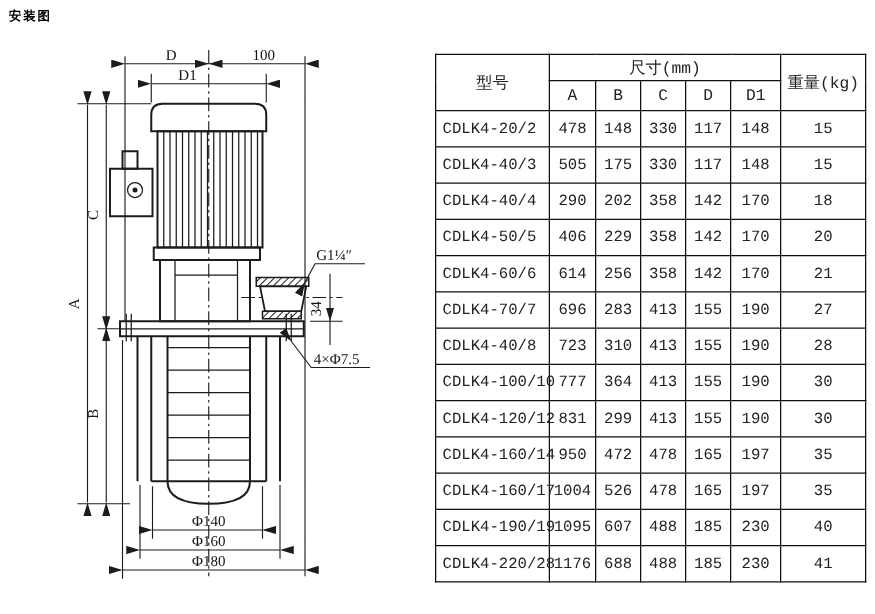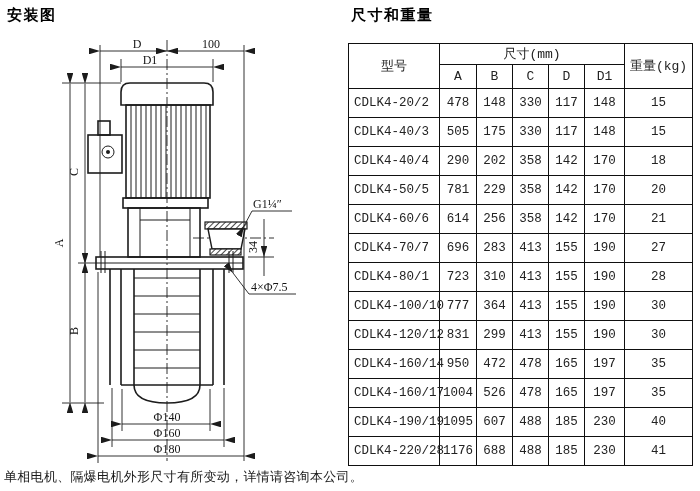--- a/index.html
+++ b/index.html
@@ -1,19 +1,19 @@
 <!DOCTYPE html>
 <html><head>
 <meta charset="utf-8">
 <style>
   html,body{margin:0;padding:0;background:#fff;}
   .page{position:relative;width:700px;height:491px;background:#ffffff;overflow:hidden;
         font-family:"Liberation Serif",serif;color:#111;}
   .title{position:absolute;font-family:"Liberation Sans",sans-serif;font-weight:bold;
-         font-size:15px;letter-spacing:1.5px;color:#000;}
+         font-size:10px;letter-spacing:1.5px;color:#000;}
   #t-left{left:7px;top:6px;}
   #t-right{left:351px;top:6px;}
   .footnote{position:absolute;left:4px;top:468px;font-size:13px;letter-spacing:.3px;color:#1a1a1a;white-space:nowrap;}
   table.dims{position:absolute;left:348px;top:43px;width:344px;border-collapse:collapse;table-layout:fixed;
              font-family:Liberation Mono, monospace;}
   table.dims th,table.dims td{border:1.4px solid #0f0f0f;text-align:center;vertical-align:middle;
              padding:0;font-weight:normal;font-size:12.5px;color:#222;}
   table.dims thead tr.r1 th{height:20px;font-size:13px;}
   table.dims thead tr.r2 th{height:23px;font-size:13px;}
   table.dims tbody tr{height:29px;}
@@ -24,21 +24,20 @@
   svg#diag .thin{stroke:#1c1c1c;fill:none;stroke-width:1;}
   svg#diag .dim{stroke:#1c1c1c;fill:none;stroke-width:.9;}
   svg#diag .cl{stroke:#1c1c1c;fill:none;stroke-width:.9;stroke-dasharray:11 3 2 3;}
 </style>
 </head>
 <body>
 
 <div class="page">
 
   <div class="title" id="t-left">安装图</div>
-  <div class="title" id="t-right">尺寸和重量</div>
 
   <svg id="diag" width="350" height="466" viewBox="0 0 350 466">
     <defs>
       <marker id="arr" viewBox="0 0 10 6" refX="0" refY="3" markerWidth="11" markerHeight="6.6" orient="auto-start-reverse" markerUnits="userSpaceOnUse">
         <path d="M10 0 L0 3 L10 6 z" fill="#1c1c1c"></path>
       </marker>
       <pattern id="hatch" width="4" height="4" patternUnits="userSpaceOnUse" patternTransform="rotate(45)">
         <rect width="4" height="4" fill="#fff"></rect>
         <line x1="0" y1="0" x2="0" y2="4" stroke="#1c1c1c" stroke-width="1.6"></line>
       </pattern>
@@ -158,21 +157,21 @@
           <td class="model">CDLK4-40/4</td>
           <td>290</td>
           <td>202</td>
           <td>358</td>
           <td>142</td>
           <td>170</td>
           <td>18</td>
         </tr>
       <tr>
           <td class="model">CDLK4-50/5</td>
-          <td>781</td>
+          <td>406</td>
           <td>229</td>
           <td>358</td>
           <td>142</td>
           <td>170</td>
           <td>20</td>
         </tr>
       <tr>
           <td class="model">CDLK4-60/6</td>
           <td>614</td>
           <td>256</td>
@@ -184,21 +183,21 @@
       <tr>
           <td class="model">CDLK4-70/7</td>
           <td>696</td>
           <td>283</td>
           <td>413</td>
           <td>155</td>
           <td>190</td>
           <td>27</td>
         </tr>
       <tr>
-          <td class="model">CDLK4-80/1</td>
+          <td class="model">CDLK4-40/8</td>
           <td>723</td>
           <td>310</td>
           <td>413</td>
           <td>155</td>
           <td>190</td>
           <td>28</td>
         </tr>
       <tr>
           <td class="model">CDLK4-100/10</td>
           <td>777</td>
@@ -249,15 +248,14 @@
           <td>1176</td>
           <td>688</td>
           <td>488</td>
           <td>185</td>
           <td>230</td>
           <td>41</td>
         </tr>
     </tbody>
   </table>
 
-  <div class="footnote">单相电机、隔爆电机外形尺寸有所变动，详情请咨询本公司。</div>
 
 </div>
 
 </body></html>

